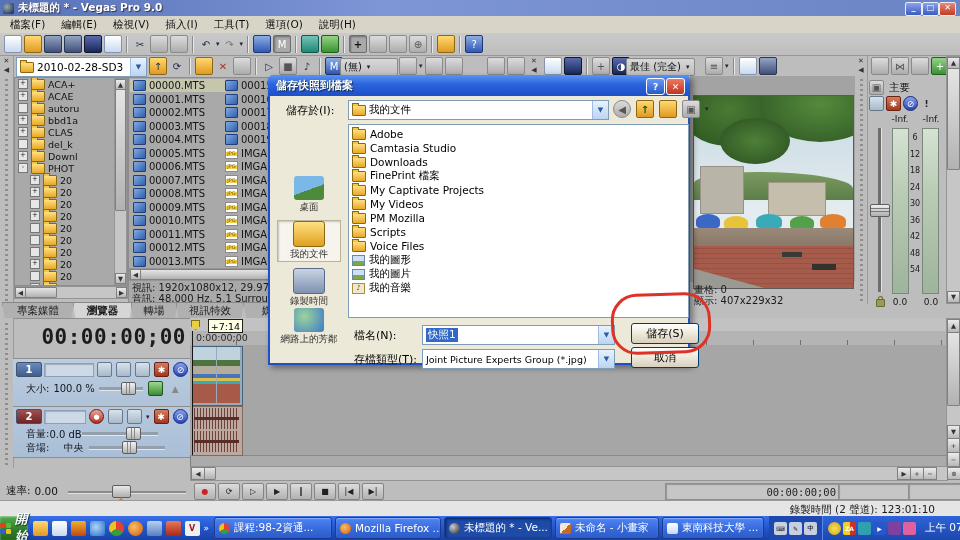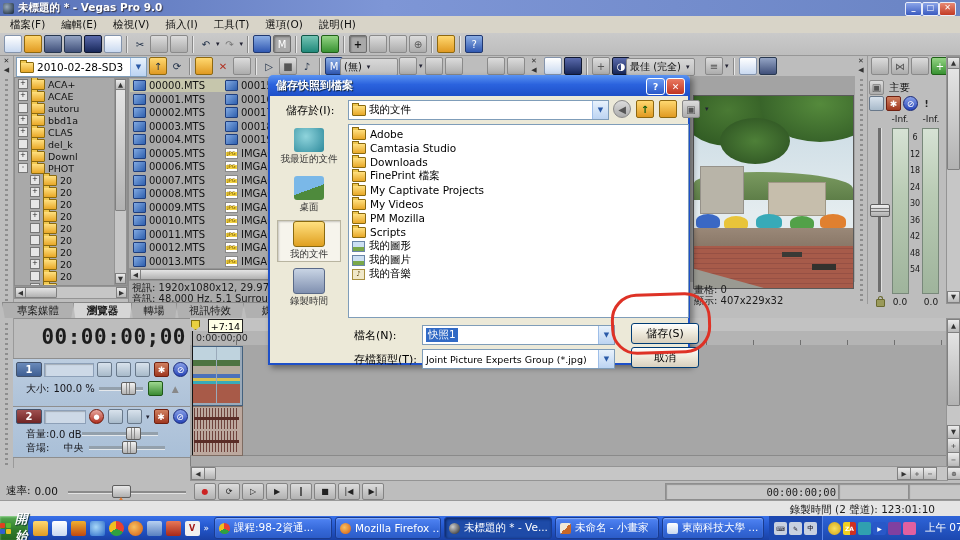--- a/index.html
+++ b/index.html
@@ -679,35 +679,35 @@
         <span class="dd-btn">▼</span>
       </div>
       <div class="abs flex" style="left:342px;top:4px;gap:3px">
         <span class="chip c-gray" style="border-radius:50%">◀</span>
         <span class="chip c-folder" style="color:#0A5A0A;font-weight:bold">↑</span>
         <span class="chip c-folder"></span>
         <span class="chip c-gray">▣</span>
         <span class="dd">▾</span>
       </div>
 
-      <div class="place" style="left:8px;top:32px">
-        <span class="pic" style="background:radial-gradient(circle at 40% 35%,#8FD4DC,#2E8A9C)"></span>
-        <span>我最近的文件</span>
-      </div>
       <div class="place" style="left:8px;top:80px">
         <span class="pic" style="background:linear-gradient(160deg,#7AB8E8 55%,#4E8A3C 55%)"></span>
         <span>桌面</span>
       </div>
       <div class="place sel" style="left:7px;top:124px">
         <span class="pic" style="background:linear-gradient(#FFE080,#E0A020);border:1px solid #8A6A10"></span>
         <span>我的文件</span>
       </div>
       <div class="place" style="left:8px;top:172px">
         <span class="pic" style="background:linear-gradient(#C8D4E4,#8090B0);border:1px solid #5A6A88"></span>
         <span>錄製時間</span>
+      </div>
+      <div class="place" style="left:8px;top:212px">
+        <span class="pic" style="background:radial-gradient(circle at 35% 35%,#9CD49C,#3C7AC8)"></span>
+        <span>網路上的芳鄰</span>
       </div>
 
       <div class="dlg-list" style="left:78px;top:28px;width:336px;height:190px">
         <div class="dlg-row">
             <span class="fold"></span>
             <span>Adobe</span>
           </div>
           <div class="dlg-row">
             <span class="fold"></span>
             <span>Camtasia Studio</span>
@@ -729,20 +729,24 @@
             <span>My Videos</span>
           </div>
           <div class="dlg-row">
             <span class="fold"></span>
             <span>PM Mozilla</span>
           </div>
           <div class="dlg-row">
             <span class="fold"></span>
             <span>Scripts</span>
           </div>
+          <div class="dlg-row">
+            <span class="fold"></span>
+            <span>Voice Files</span>
+          </div>
         <div class="dlg-row">
           <span class="pic-ic"></span>
           <span>我的圖形</span>
         </div>
         <div class="dlg-row">
           <span class="pic-ic"></span>
           <span>我的圖片</span>
         </div>
         <div class="dlg-row">
           <span class="mus-ic">♪</span>

